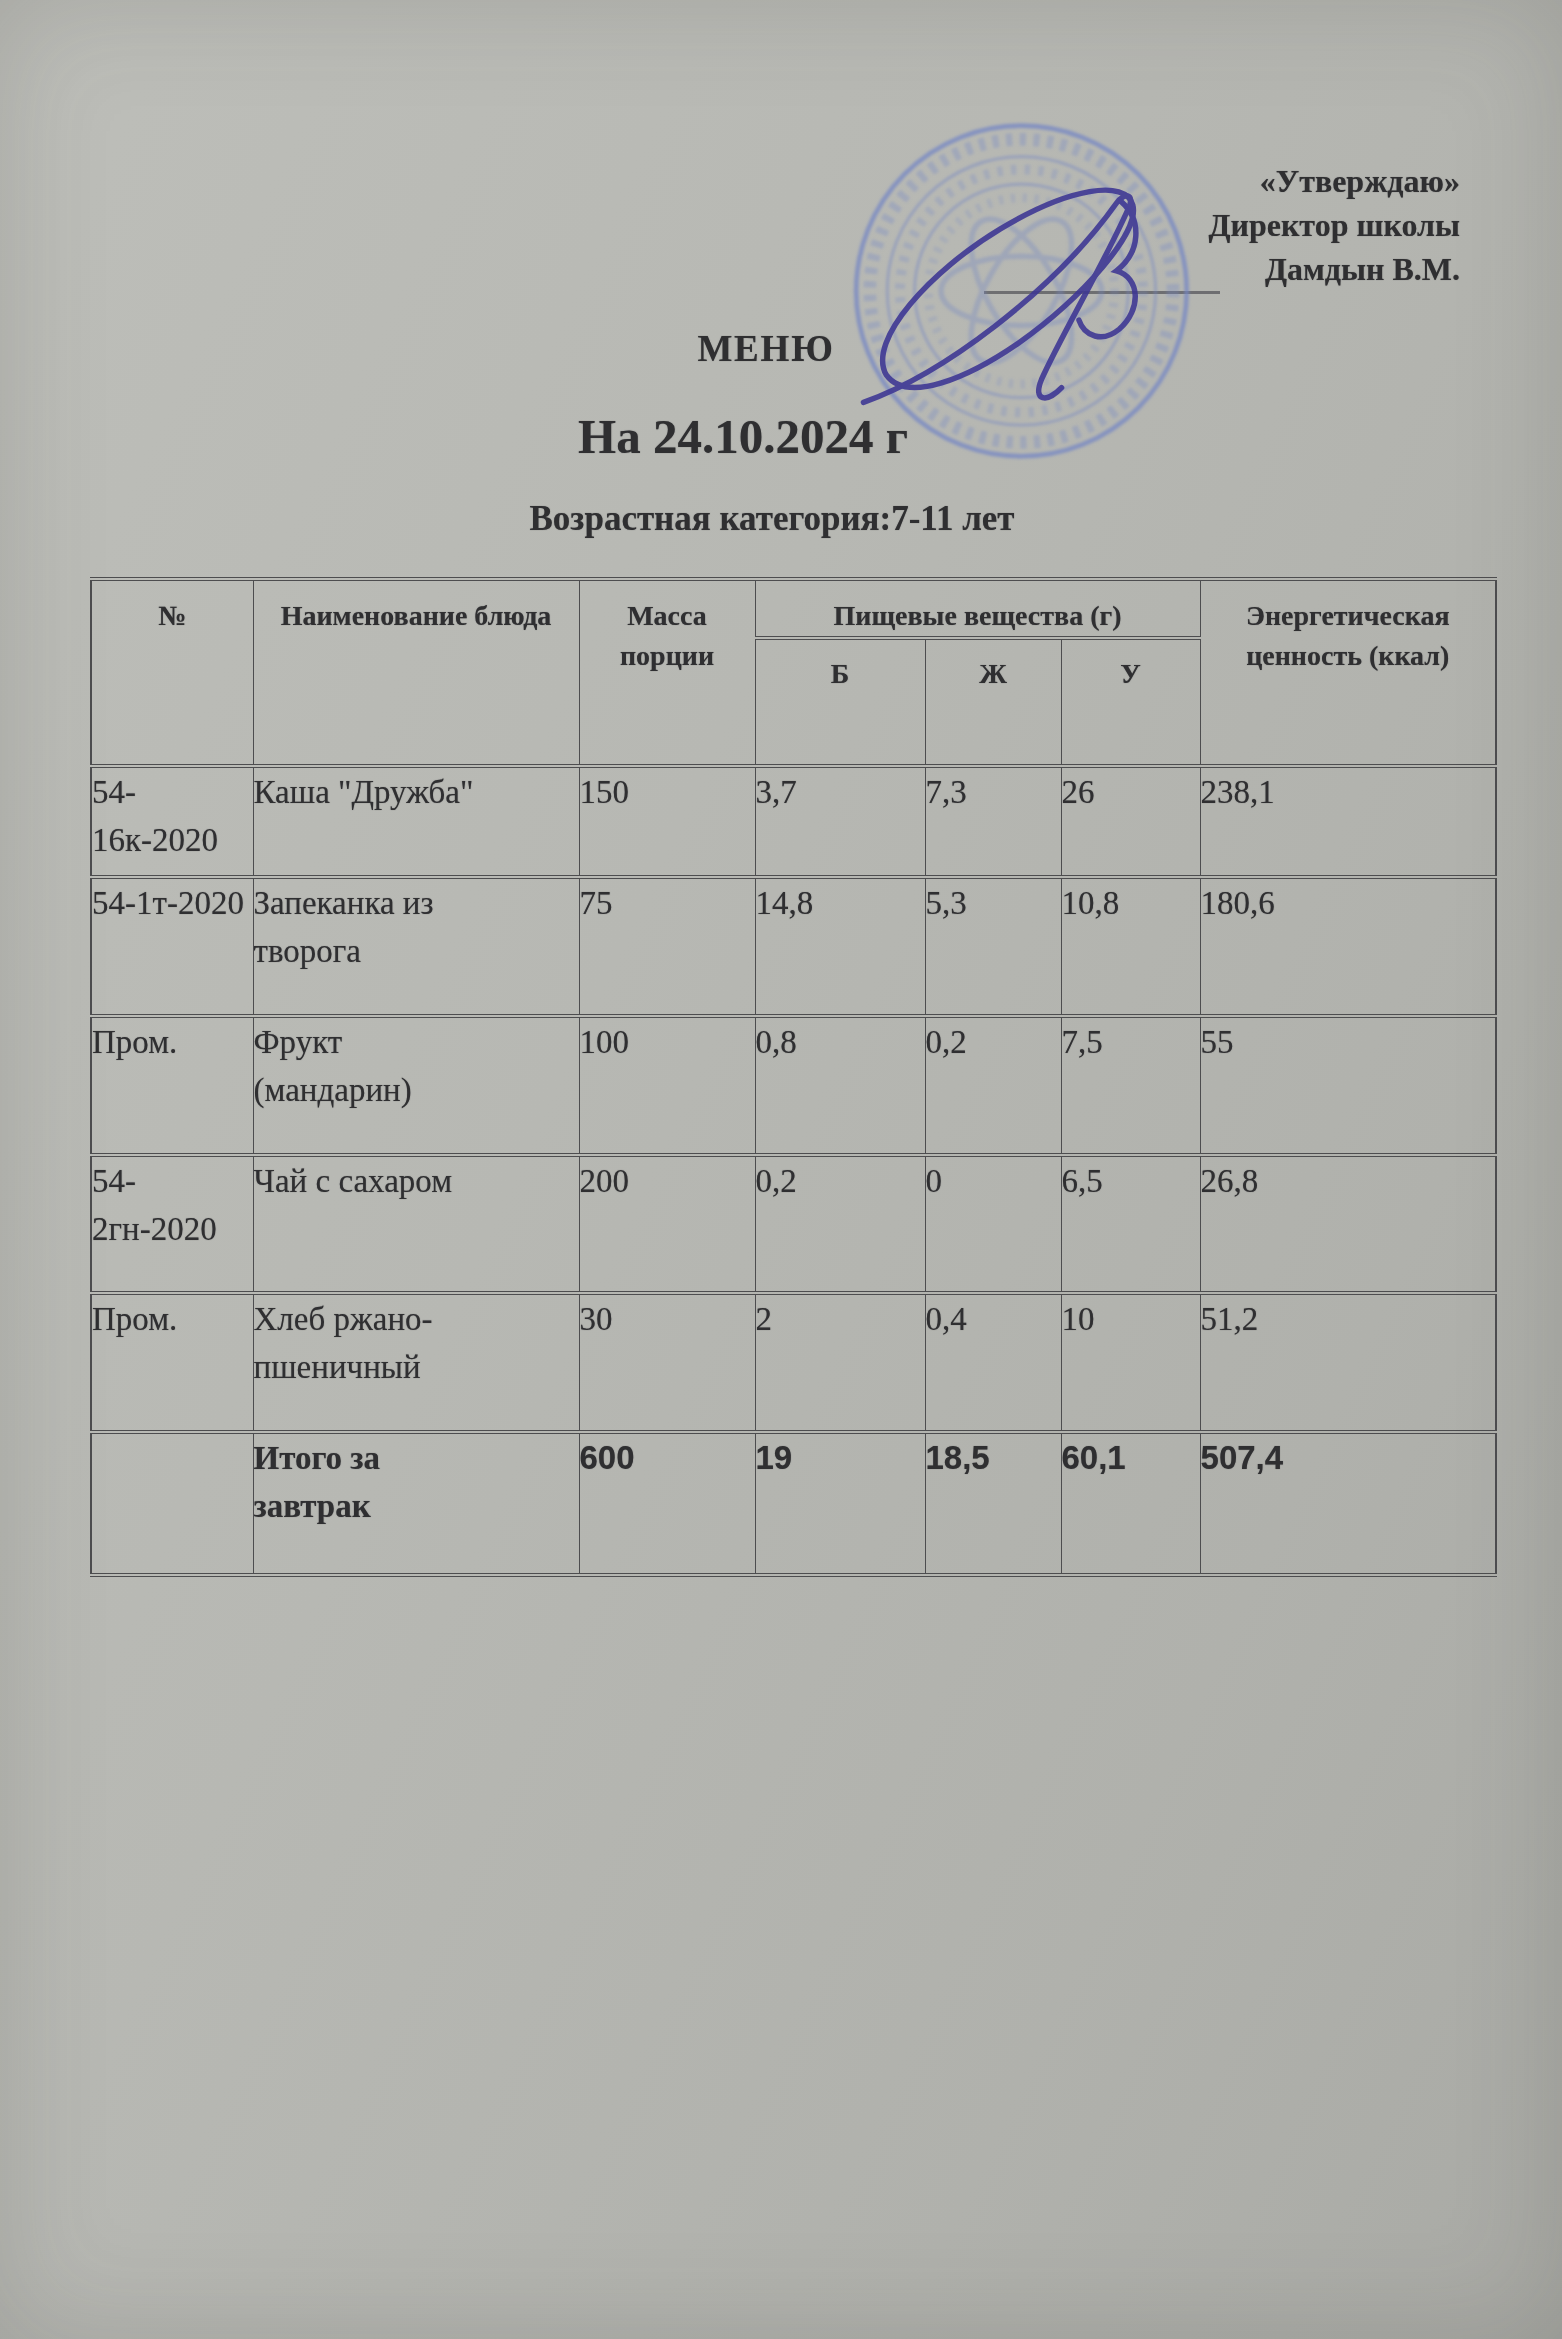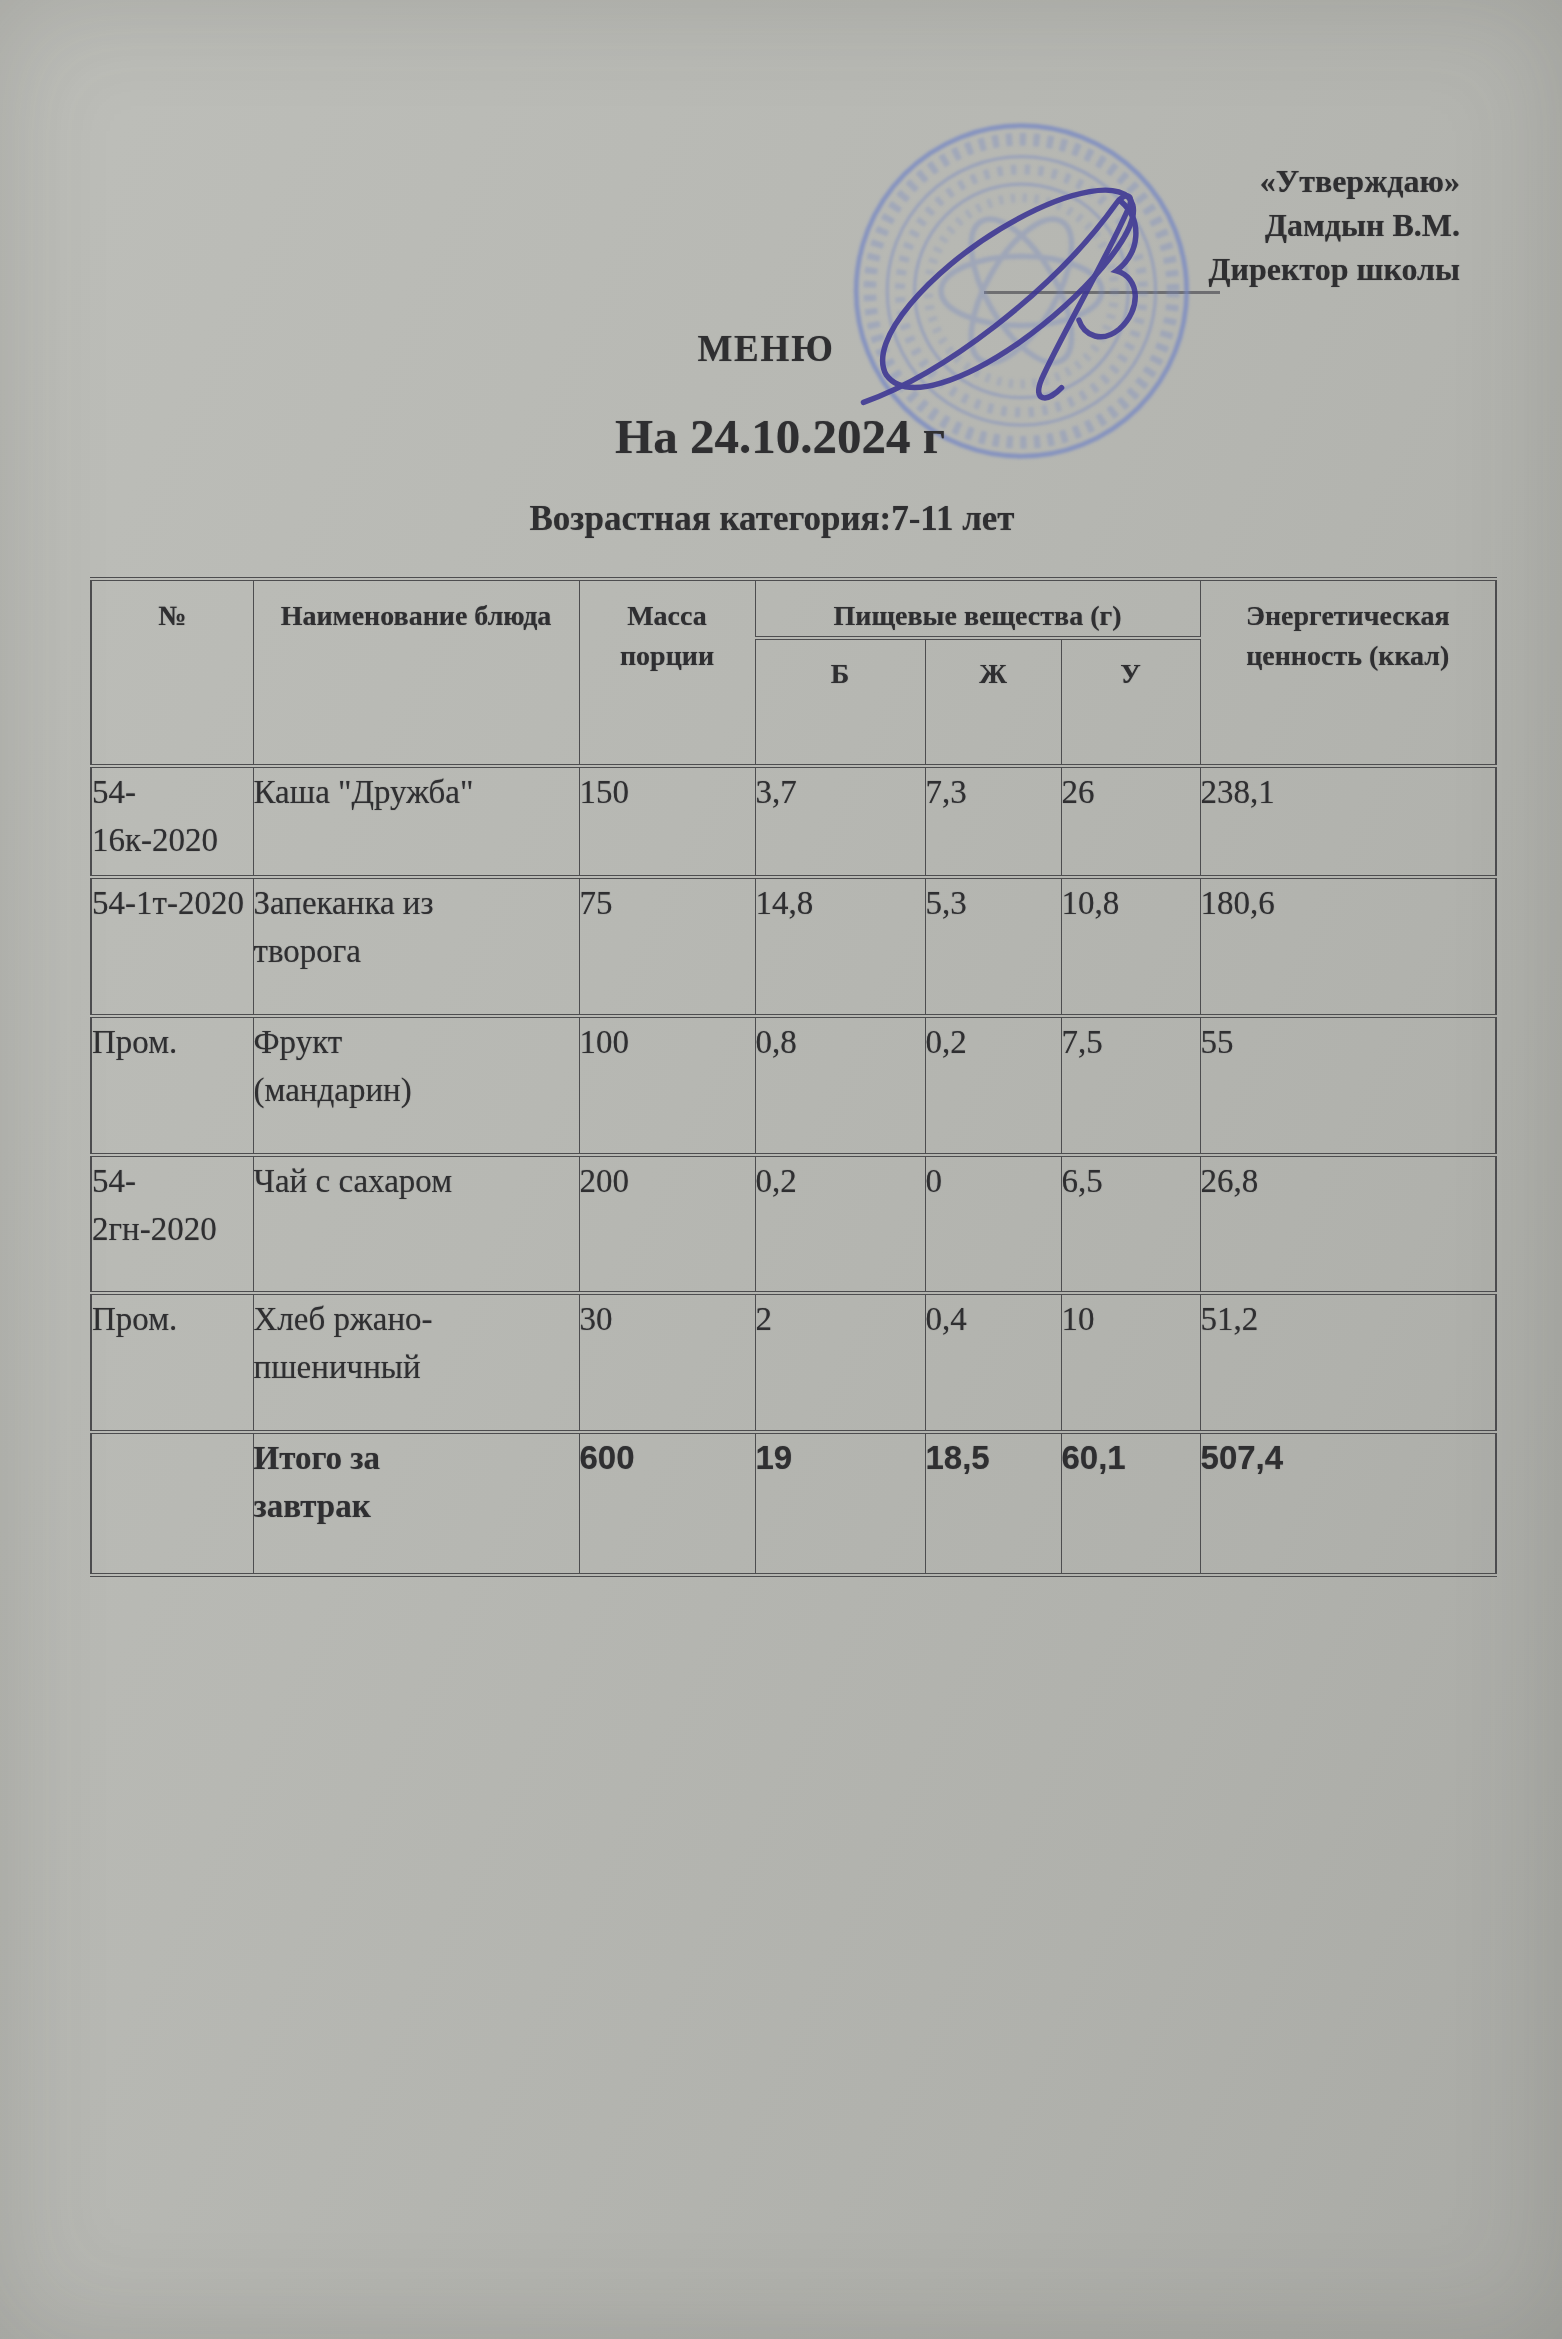--- a/index.html
+++ b/index.html
@@ -34,21 +34,21 @@
 
   
   .stamp-wrap{position:absolute;left:758px;top:101px;width:567px;height:420px;z-index:2;}
 
   
   .title{
     position:absolute;left:766px;top:327px;transform:translateX(-50%);
     font-size:37px;font-weight:bold;letter-spacing:1.8px;white-space:nowrap;z-index:3;
   }
   .date-line{
-    position:absolute;left:780px;top:408px;transform:translateX(-50%);
+    position:absolute;left:743px;top:408px;transform:translateX(-50%);
     font-size:49px;font-weight:bold;white-space:nowrap;z-index:3;
   }
   .age-line{
     position:absolute;left:772px;top:499px;transform:translateX(-50%);
     font-size:35px;font-weight:bold;white-space:nowrap;z-index:3;
   }
 
   
   table.menu{
     position:absolute;left:90px;top:577px;
@@ -133,22 +133,22 @@
     </g>
     <g stroke="#3d3694" stroke-width="6" fill="none" stroke-linecap="round" opacity="0.88">
       <path d="M 140,300 C 118,262 190,185 265,140 C 340,95 402,85 410,114 C 418,144 355,215 285,265 C 230,303 163,332 140,300 Z"></path>
       <path d="M 115,330 C 200,300 322,210 392,112 C 401,99 413,102 405,118 C 380,175 330,260 310,305 C 300,329 316,331 332,314"></path>
       <path d="M 397,110 C 421,131 418,166 392,186 C 418,193 420,228 395,250 C 377,265 357,258 351,240"></path>
     </g>
   </svg>
 
   <div class="approval soft">
     <div>«Утверждаю»</div>
+    <div>Директор школы</div>
     <div>Дамдын В.М.</div>
-    <div>Директор школы</div>
   </div>
 
   <div class="title soft">МЕНЮ</div>
   <div class="date-line soft">На 24.10.2024 г</div>
   <div class="age-line soft">Возрастная категория:7-11 лет</div>
 
   <table class="menu soft">
     <colgroup>
       <col class="c1">
         <col class="c2">

